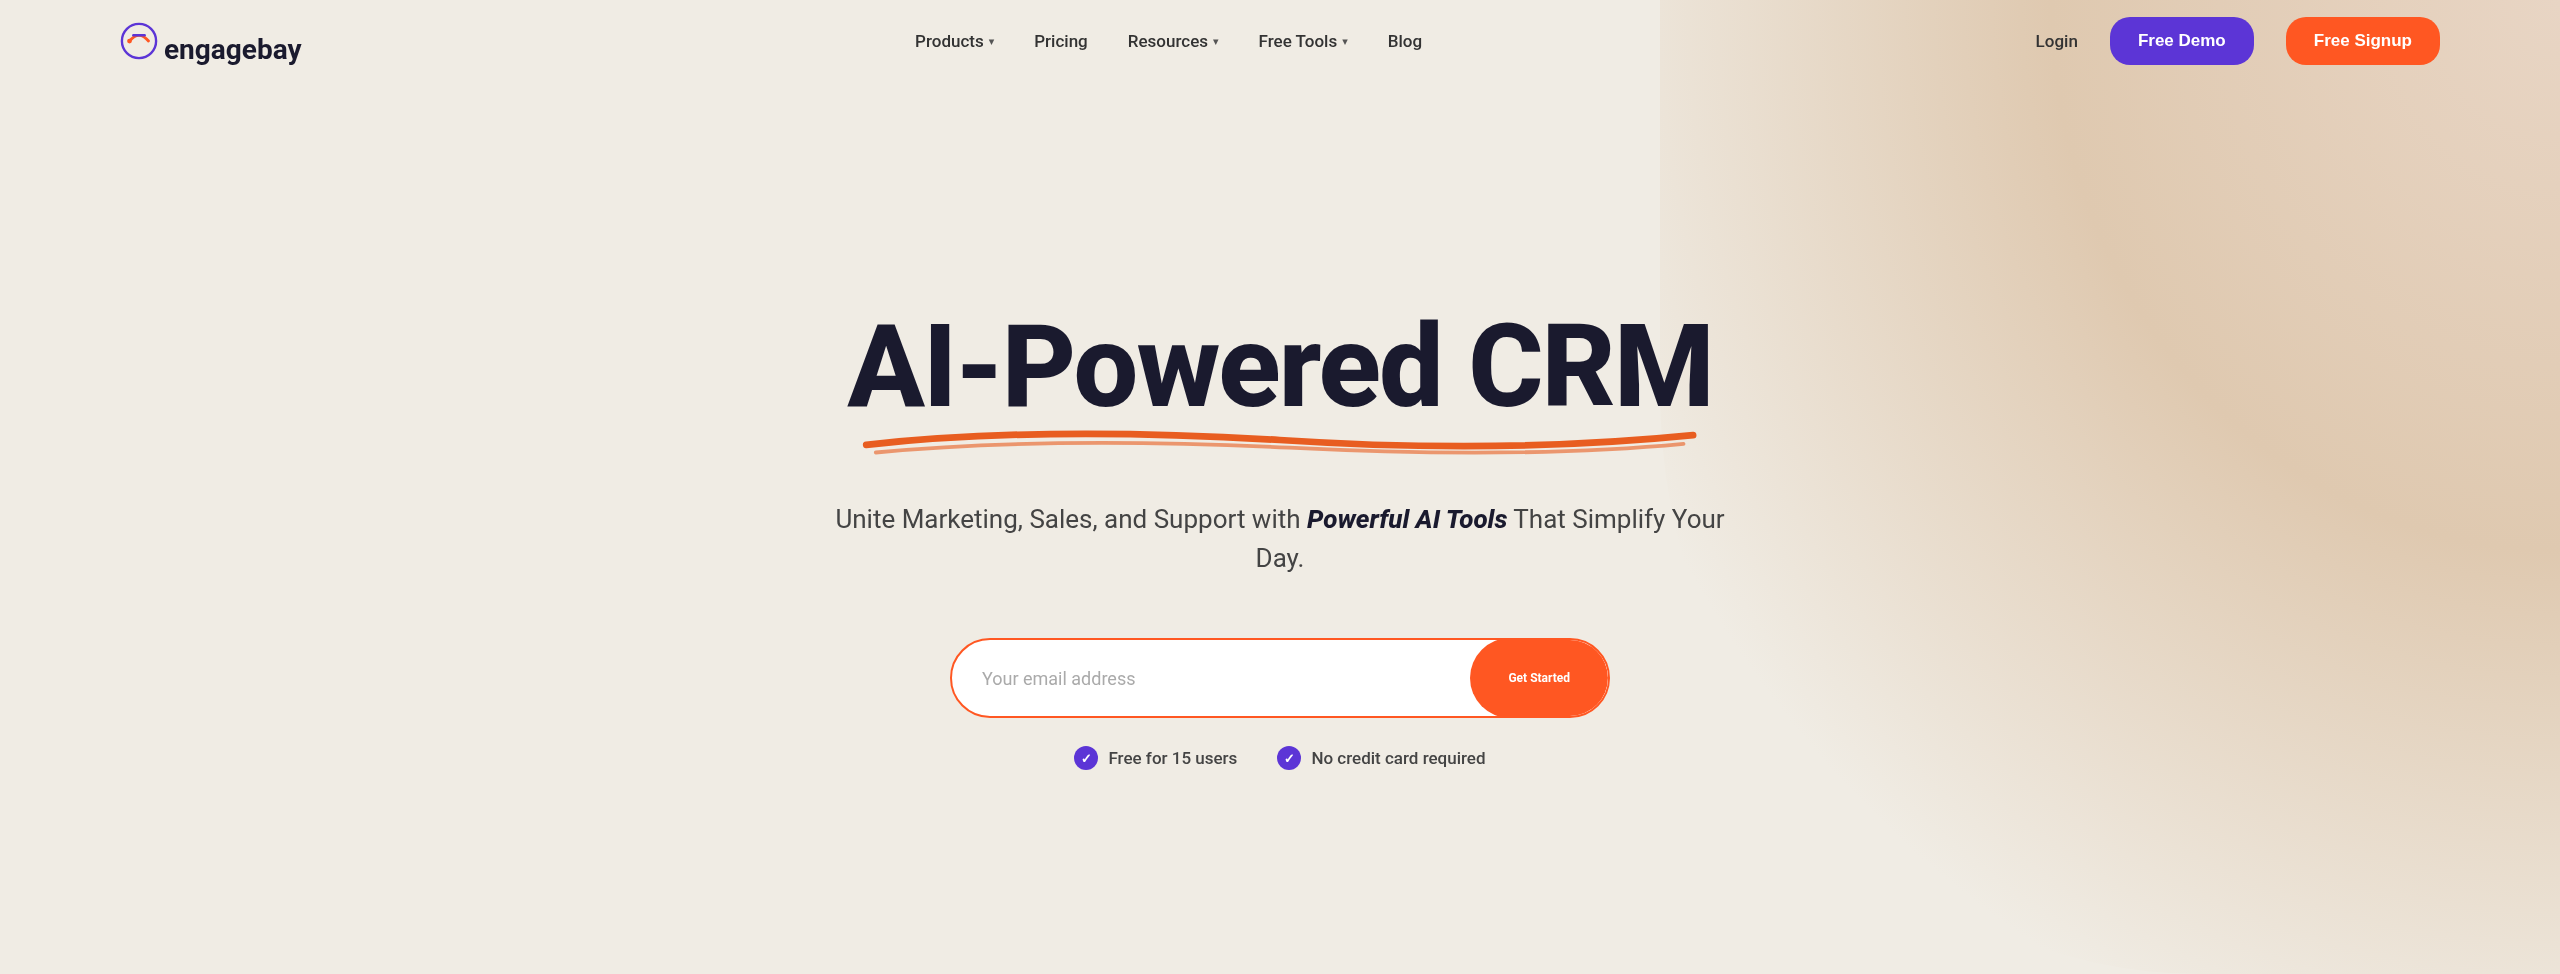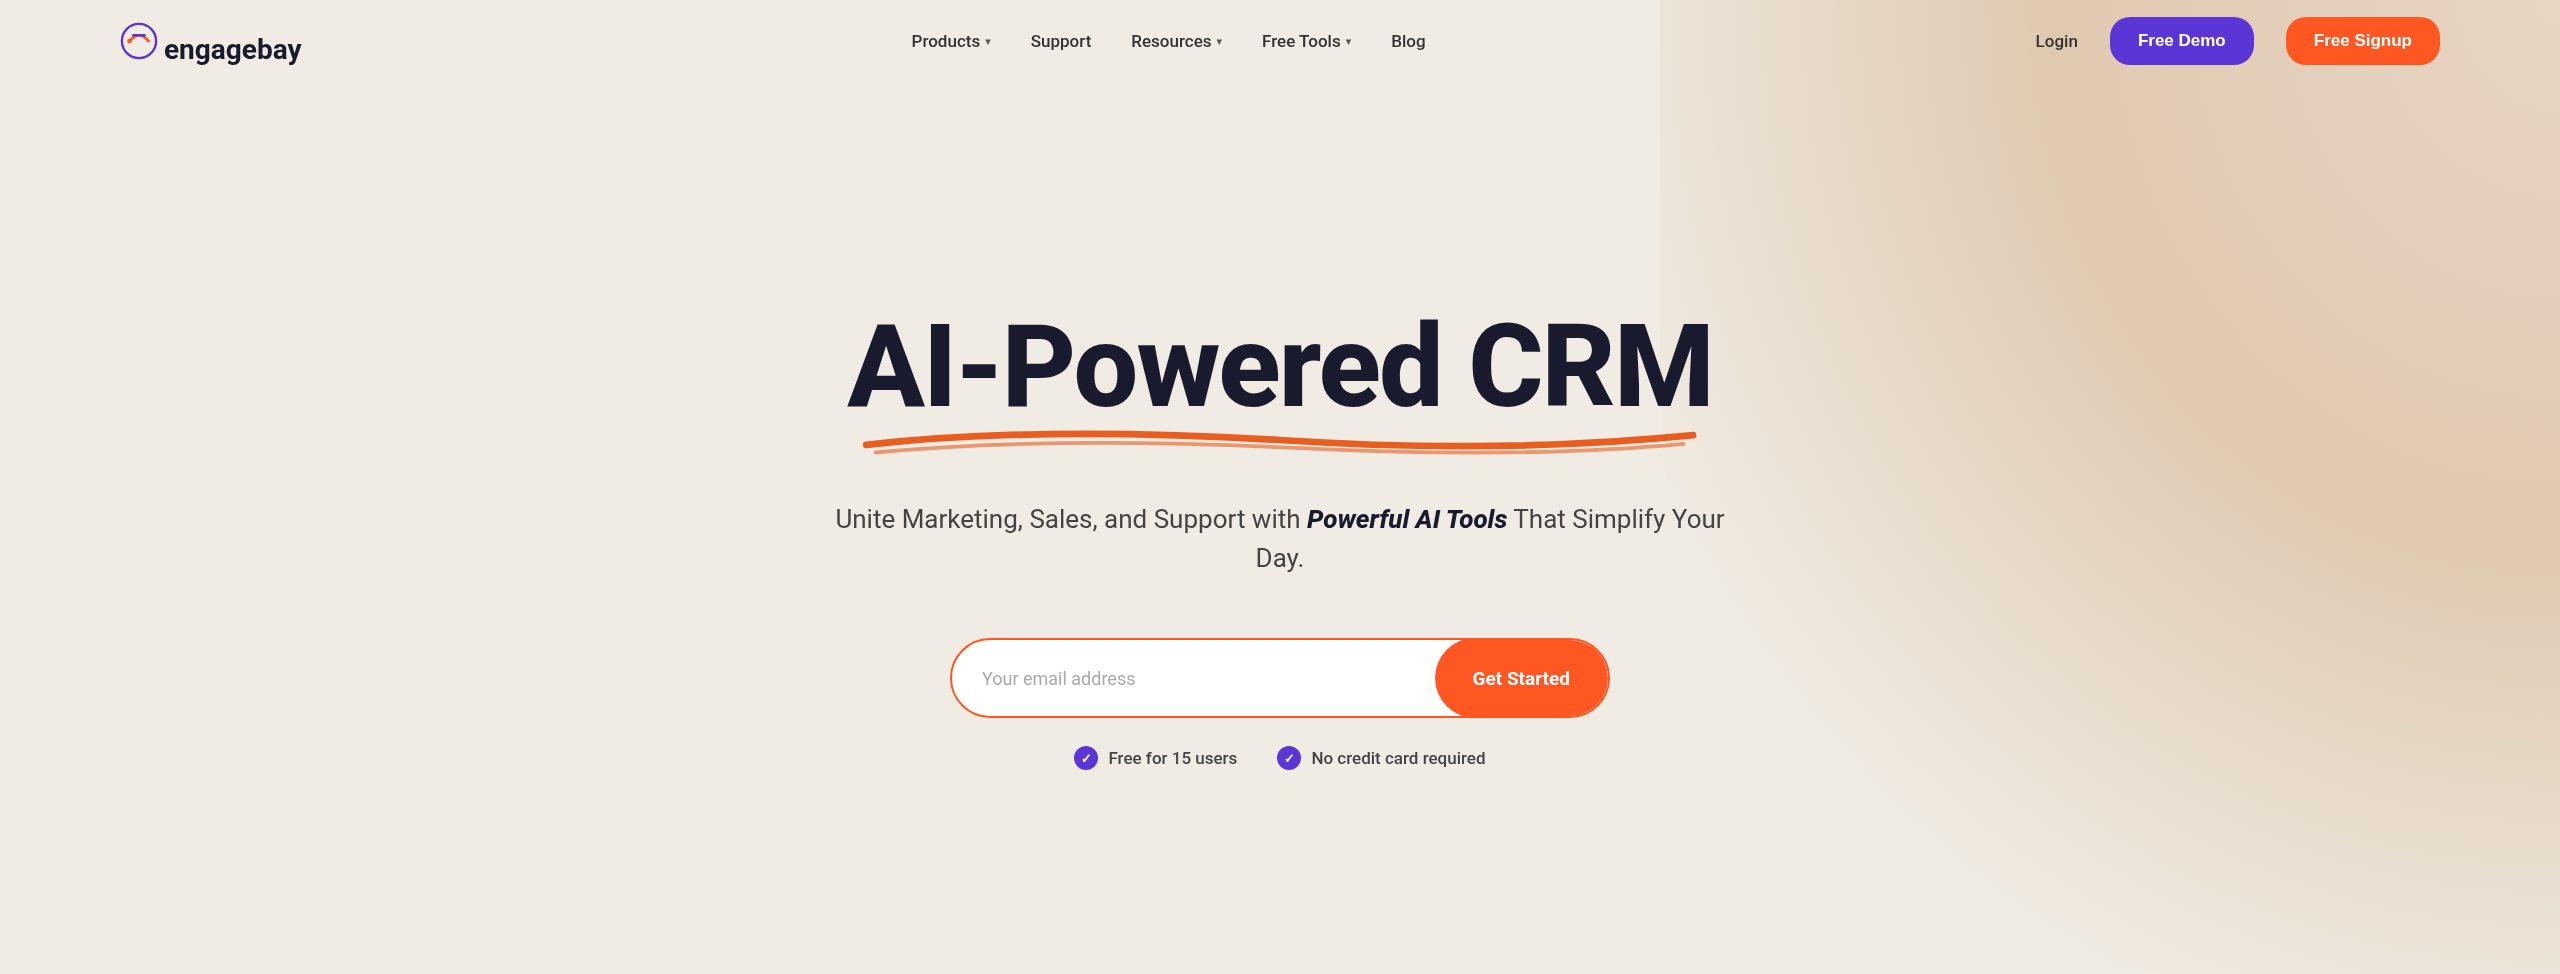--- a/index.html
+++ b/index.html
@@ -206,21 +206,21 @@
       color: #aaa;
     }
 
     .get-started-btn {
       background-color: #ff5722;
       color: white;
       border: none;
       padding: 0 38px;
       height: 80px;
       border-radius: 50px;
-      font-size: 19px;
+      font-size: 12px;
       font-weight: 700;
       cursor: pointer;
       white-space: nowrap;
       font-family: inherit;
     }
 
     
     .trust-badges {
       margin-top: 28px;
       display: flex;
@@ -269,21 +269,21 @@
       </span>
     </a>
   </div>
 
   <div class="navbar-center">
     <a class="nav-item" href="#">
       <span>Products</span>
       <span class="nav-chevron">▾</span>
     </a>
     <a class="nav-item" href="#">
-      <span>Support</span>
+      <span>Pricing</span>
     </a>
     <a class="nav-item" href="#">
       <span>Resources</span>
       <span class="nav-chevron">▾</span>
     </a>
     <a class="nav-item" href="#">
       <span>Free Tools</span>
       <span class="nav-chevron">▾</span>
     </a>
     <a class="nav-item" href="#">

